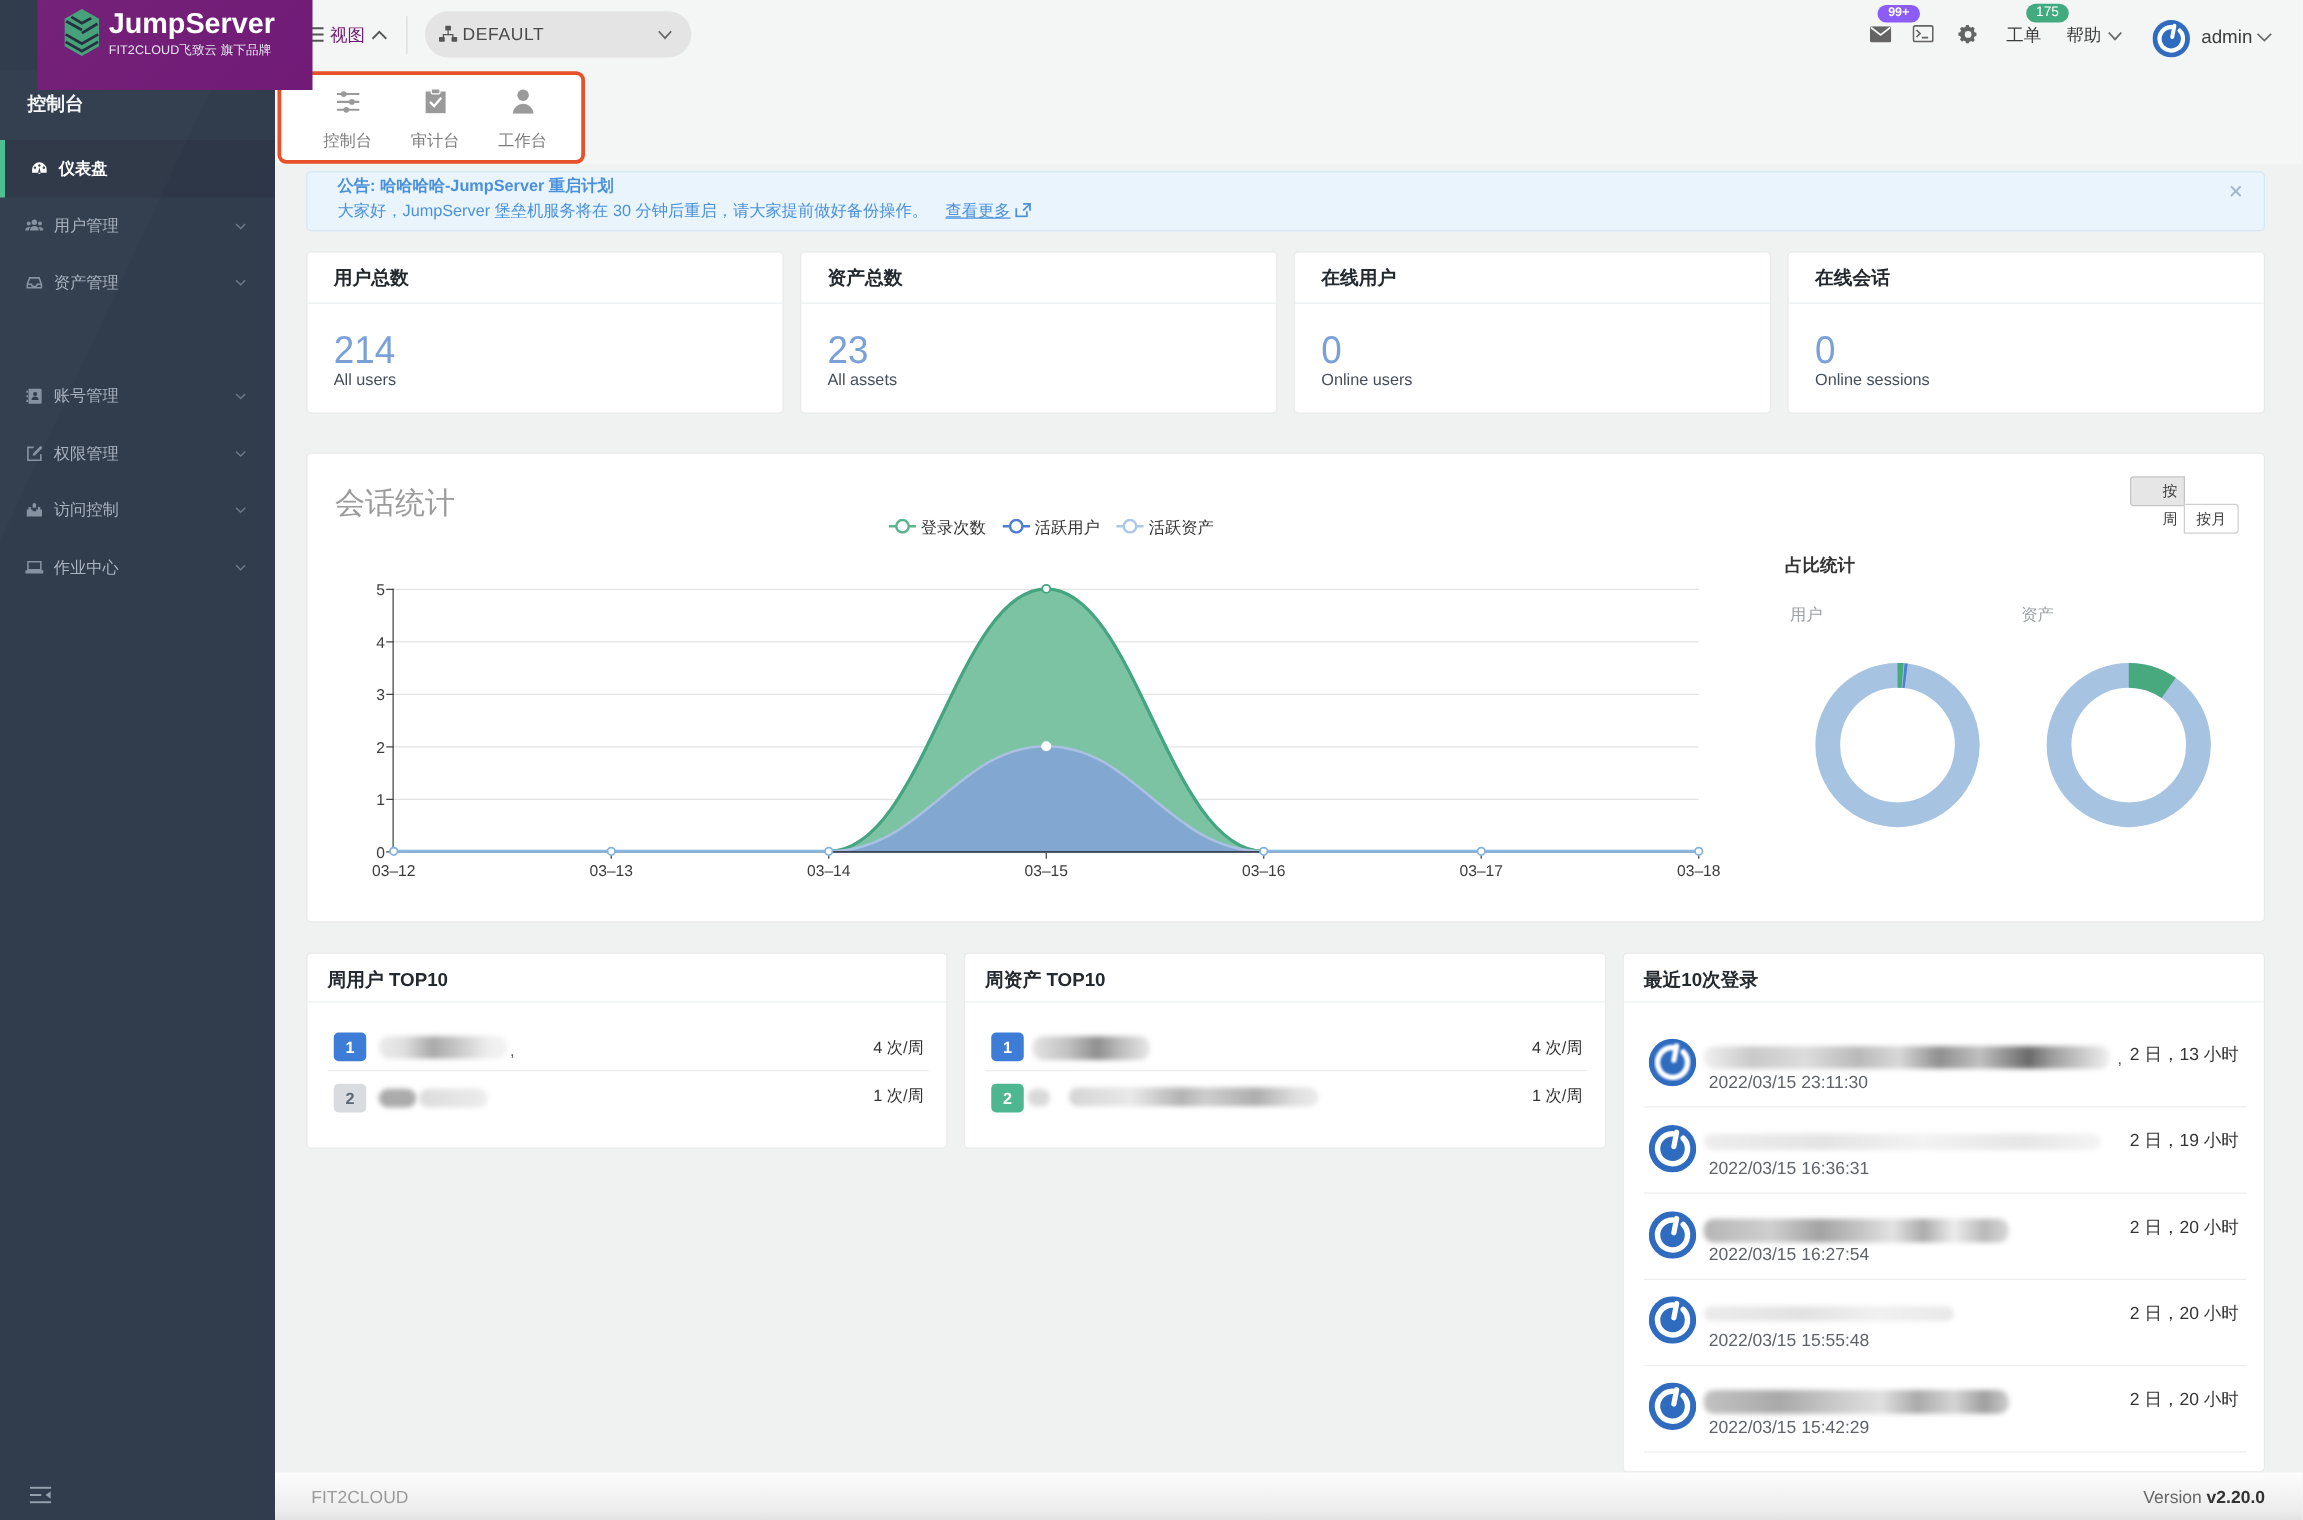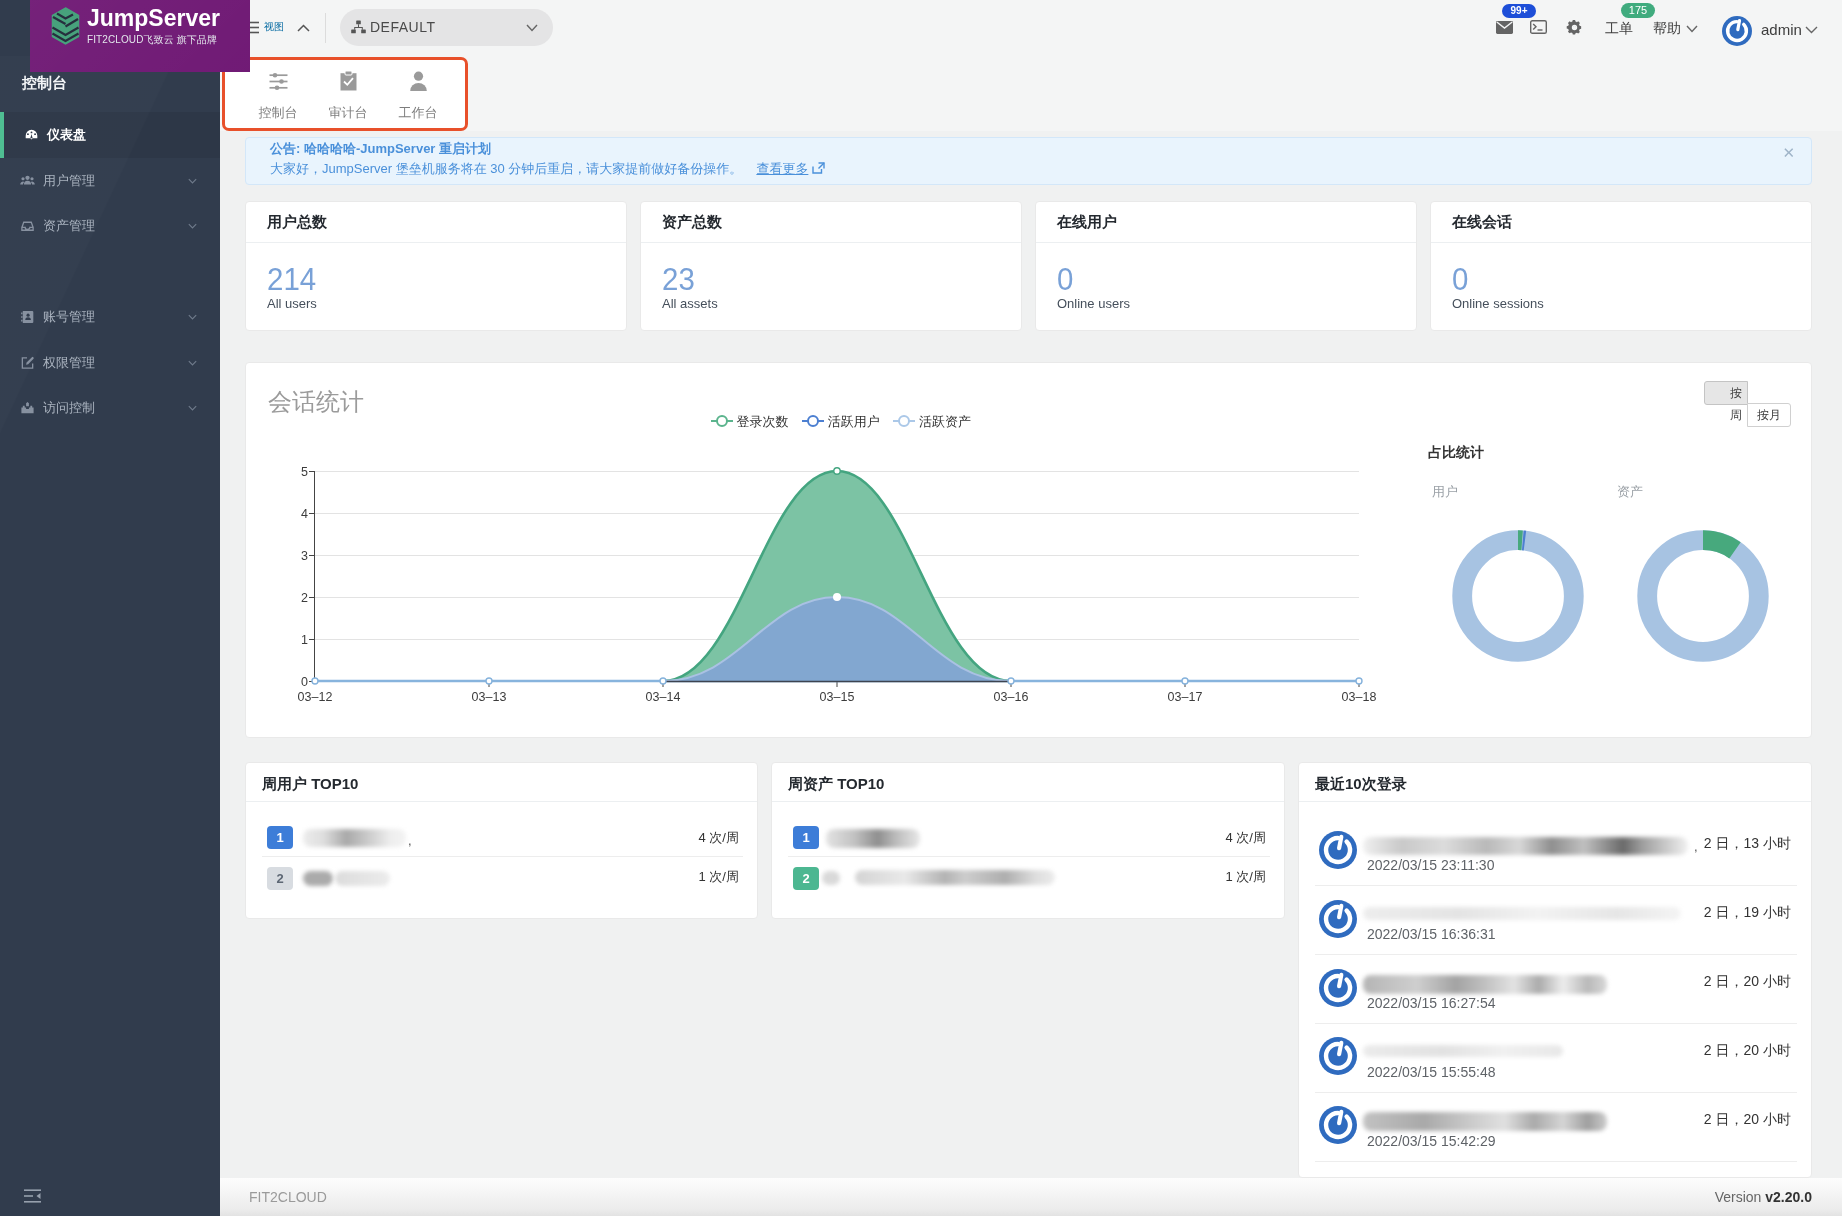--- a/index.html
+++ b/index.html
@@ -94,41 +94,41 @@
 
 <div id="topband"></div>
 
 <svg class="abs" style="left:245px; top:21px;" width="14" height="13" viewBox="0 0 14 13">
     <g stroke="#555" stroke-width="1.6">
       <line x1="0" y1="1.5" x2="14" y2="1.5"></line>
       <line x1="0" y1="6.5" x2="14" y2="6.5"></line>
       <line x1="0" y1="11.5" x2="14" y2="11.5"></line>
     </g>
   </svg>
-<div class="abs" style="left:264px; top:20px; font-size:10px; color:#0369a1;">视图</div>
+<div class="abs" style="left:264px; top:20px; font-size:14px; color:#701a75;">视图</div>
 <svg class="abs" style="left:297px; top:24px;" width="13" height="8" viewBox="0 0 13 8">
     <path d="M1 7 L6.5 1.5 L12 7" stroke="#555" stroke-width="1.5" fill="none"></path>
   </svg>
 <div class="vline"></div>
 <div id="pill">
   <svg class="abs" style="left:11px; top:11px;" width="15" height="15" viewBox="0 0 15 15">
       <g fill="#555">
         <rect x="5.2" y="0.5" width="4.6" height="3.8" rx="0.6"></rect>
         <rect x="0.2" y="9.5" width="4.6" height="3.8" rx="0.6"></rect>
         <rect x="10.2" y="9.5" width="4.6" height="3.8" rx="0.6"></rect>
         <path d="M7 4.3 h1 v2.8 h3.8 v2.6 h-1 v-1.6 h-6.6 v1.6 h-1 v-2.6 h3.8 z"></path>
       </g>
     </svg>
   <div class="ptxt">DEFAULT</div>
   <svg class="abs" style="left:186px; top:15px;" width="12" height="8" viewBox="0 0 12 8">
       <path d="M1 1 L6 6.5 L11 1" stroke="#666" stroke-width="1.4" fill="none"></path>
     </svg>
 </div>
 
-<div class="abs" style="left:1502px; top:4px; width:34px; height:14px; background:#1d4ed8; border-radius:7px; color:#fff; font-size:10px; font-weight:bold; text-align:center; line-height:14px;">99+</div>
+<div class="abs" style="left:1502px; top:4px; width:34px; height:14px; background:#8b5cf6; border-radius:7px; color:#fff; font-size:10px; font-weight:bold; text-align:center; line-height:14px;">99+</div>
 <svg class="abs" style="left:1496px; top:21px;" width="17" height="13" viewBox="0 0 17 13">
     <rect x="0" y="0" width="17" height="13" rx="1.4" fill="#646464"></rect>
     <path d="M0.8 1 L8.5 7 L16.2 1" stroke="#f4f5f5" stroke-width="1.4" fill="none"></path>
   </svg>
 <svg class="abs" style="left:1530px; top:20px;" width="17" height="14" viewBox="0 0 17 14">
     <rect x="0.7" y="0.7" width="15.6" height="12.6" rx="1.6" fill="none" stroke="#646464" stroke-width="1.4"></rect>
     <path d="M3.2 4 L6 6.8 L3.2 9.6" stroke="#646464" stroke-width="1.4" fill="none"></path>
     <line x1="7.5" y1="10" x2="12.5" y2="10" stroke="#646464" stroke-width="1.4"></line>
   </svg>
 <svg class="abs" style="left:1566px; top:19px;" width="17" height="17" viewBox="0 0 24 24">
@@ -495,20 +495,32 @@
   </div>
   <div class="menu-item" style="top:385px;">
     <svg class="mi" viewBox="0 0 16 16">
         <path fill="#8791a0" d="M1.5 13.5 L1.5 7.5 L3 7.5 L3 5.5 L5 5.5 L5 7.5 L6.5 7.5 L6.5 9 L9.5 9 L9.5 7.5 L11 7.5 L11 5.5 L13 5.5 L13 7.5 L14.5 7.5 L14.5 13.5 Z M6.5 3 L8 1.5 L9.5 3 L9.5 6 L6.5 6 Z"></path>
       </svg>
     <span class="txt">访问控制</span>
     <svg class="chev" viewBox="0 0 12 12">
         <path d="M2 4 L6 8 L10 4" stroke="#6e7a8a" stroke-width="1.3" fill="none"></path>
       </svg>
   </div>
+  <div class="menu-item" style="top:431px;">
+    <svg class="mi" viewBox="0 0 16 16">
+        <g fill="#8791a0">
+          <path d="M2.5 3 h11 v7 h-11 z M1 11 h14 v1.4 h-14 z" fill="none" stroke="#8791a0" stroke-width="1.3"></path>
+          <rect x="1" y="11" width="14" height="1.6"></rect>
+        </g>
+      </svg>
+    <span class="txt">作业中心</span>
+    <svg class="chev" viewBox="0 0 12 12">
+        <path d="M2 4 L6 8 L10 4" stroke="#6e7a8a" stroke-width="1.3" fill="none"></path>
+      </svg>
+  </div>
 
   <svg id="collapse-ic" viewBox="0 0 17 14">
       <g stroke="#97a0ad" stroke-width="1.6">
         <line x1="0" y1="1.2" x2="17" y2="1.2"></line>
         <line x1="0" y1="7" x2="9" y2="7"></line>
         <line x1="0" y1="12.8" x2="17" y2="12.8"></line>
       </g>
       <path fill="#97a0ad" d="M16.5 4 L12.5 7 L16.5 10 Z"></path>
     </svg>
 </div>

